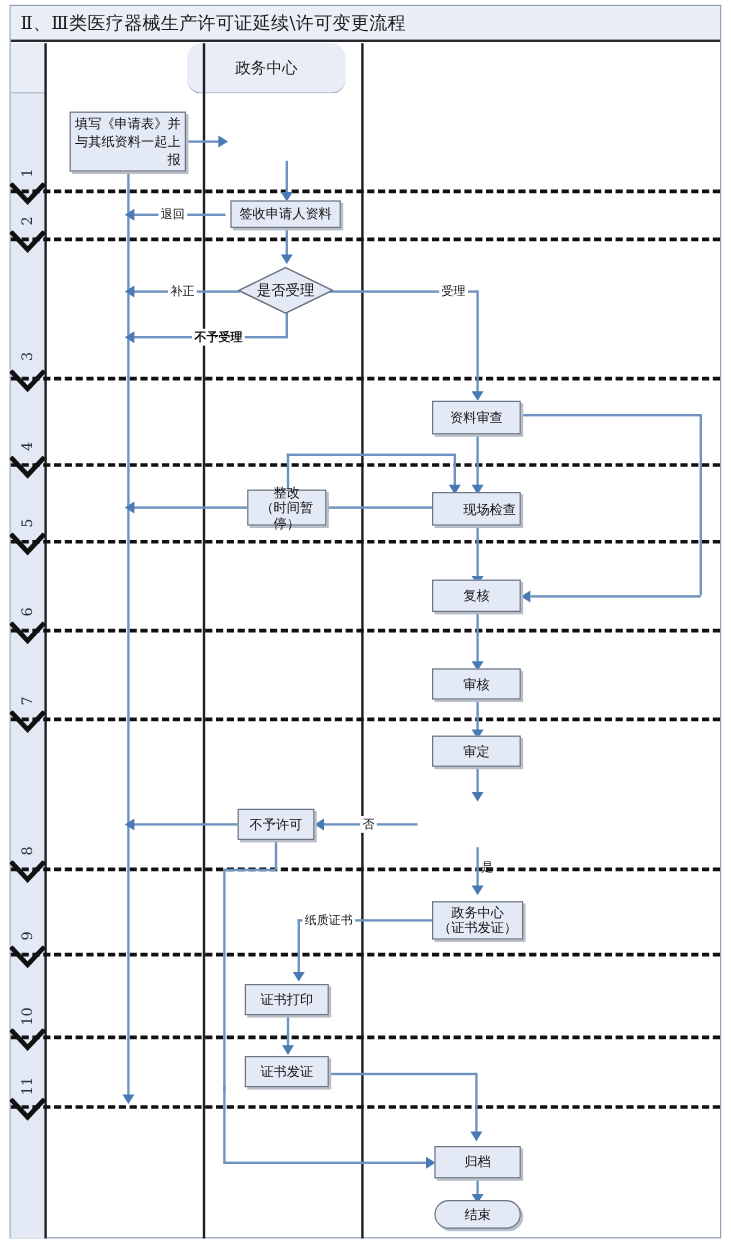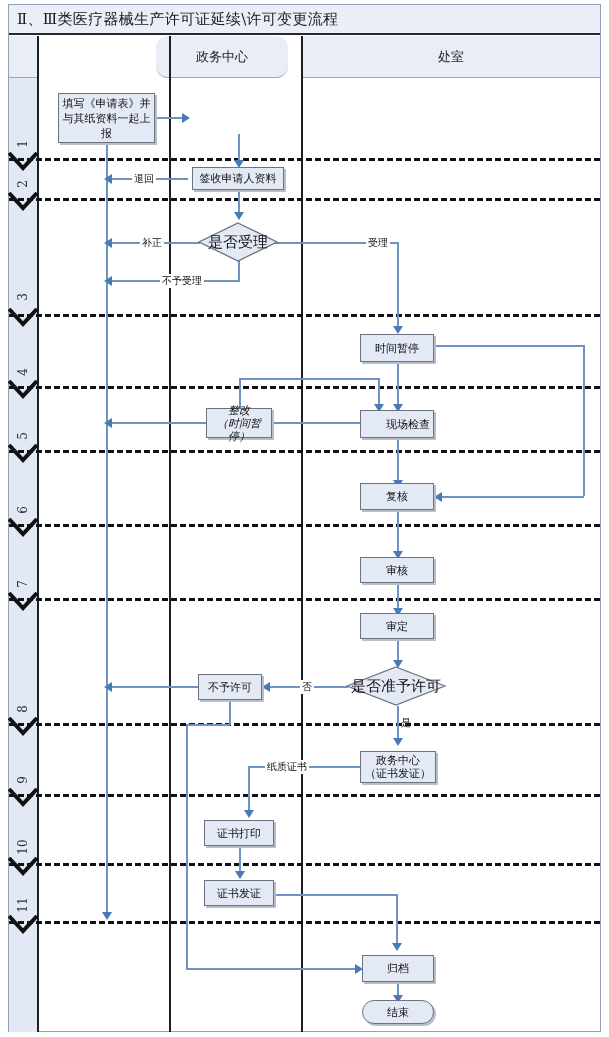--- a/index.html
+++ b/index.html
@@ -45,21 +45,21 @@
   .box{position:absolute;background:#e3e9f5;border:1px solid #6b7280;
        box-shadow:2px 2px 0 #b9bfc9;
        display:flex;align-items:center;justify-content:center;text-align:center;
        font-size:11px;line-height:13px;color:#101010;box-sizing:border-box;
        font-family:"DejaVu Serif","Liberation Serif",serif;padding:1px 2px;}
   .term{border-radius:13px;}
   .diamond{position:absolute;}
   .diamond .dshape{position:absolute;left:0;top:0;width:100%;height:100%;}
   .diamond .dlabel{position:absolute;left:0;top:0;width:100%;height:100%;
        display:flex;align-items:center;justify-content:center;
-       font-size:15px;color:#101010;font-family:"DejaVu Serif","Liberation Serif",serif;
+       font-size:12px;color:#101010;font-family:"DejaVu Serif","Liberation Serif",serif;
        white-space:nowrap;}
 
   
   .ln{position:absolute;background:#6f93c0;}
   .lnv{width:1.6px;}
   .lnh{height:1.6px;}
   .arw{position:absolute;width:0;height:0;}
   .arw.down{border-left:5px solid transparent;border-right:5px solid transparent;border-top:8px solid #4a7ab5;}
   .arw.left{border-top:5px solid transparent;border-bottom:5px solid transparent;border-right:8px solid #4a7ab5;}
   .arw.right{border-top:5px solid transparent;border-bottom:5px solid transparent;border-left:8px solid #4a7ab5;}
@@ -72,21 +72,20 @@
 <div id="page">
 
   <div class="frame"></div>
 
   <div class="title-bar">
     <div class="t">Ⅱ、Ⅲ类医疗器械生产许可证延续\许可变更流程</div>
   </div>
 
   <div class="hdr c0"></div>
   <div class="hdr c2">政务中心</div>
-  <div class="hdr c3">处室</div>
 
   <div class="stepband"></div>
 
   <div class="vsep v1"></div>
   <div class="vsep v2"></div>
   <div class="vsep v3"></div>
 
   <div class="dash" style="top:158px"></div>
   <div class="dash" style="top:198px"></div>
   <div class="dash" style="top:314px"></div>
@@ -205,21 +204,21 @@
   <div class="arw down" style="left:234px;top:212px;"></div>
   <div class="elabel" style="left:226px;top:192px;background:transparent;margin-top:36px;">签收</div>
 
   <div class="ln lnh" style="left:108px;top:242px;width:92px;"></div>
   <div class="arw left" style="left:104px;top:238px;"></div>
   <div class="elabel" style="left:140px;top:236px;">补正</div>
 
   <div class="ln lnv" style="left:238px;top:260px;height:21px;"></div>
   <div class="ln lnh" style="left:108px;top:280px;width:132px;"></div>
   <div class="arw left" style="left:104px;top:276px;"></div>
-  <div class="elabel" style="left:160px;top:274px;">不予受理</div>
+  <div class="elabel" style="left:160px;top:274px;font-weight:bold;">不予受理</div>
 
   <div class="ln lnh" style="left:270px;top:242px;width:128px;"></div>
   <div class="ln lnv" style="left:397px;top:242px;height:88px;"></div>
   <div class="arw down" style="left:393px;top:326px;"></div>
   <div class="elabel" style="left:366px;top:236px;">受理</div>
 
   <div class="ln lnv" style="left:397px;top:363px;height:48px;"></div>
   <div class="arw down" style="left:393px;top:404px;"></div>
 
   <div class="ln lnh" style="left:434px;top:345px;width:150px;"></div>
@@ -264,73 +263,67 @@
   <div class="ln lnv" style="left:186px;top:905px;height:64px;"></div>
   <div class="arw right" style="left:355px;top:964px;"></div>
 
   <div class="ln lnv" style="left:397px;top:706px;height:38px;"></div>
   <div class="arw down" style="left:393px;top:738px;"></div>
   <div class="elabel" style="left:399px;top:716px;background:transparent;">是</div>
 
   <div class="ln lnh" style="left:248px;top:766px;width:112px;"></div>
   <div class="ln lnv" style="left:248px;top:766px;height:50px;"></div>
   <div class="arw down" style="left:244px;top:810px;"></div>
-  <div class="elabel" style="left:265px;top:760px;">纸质证书</div>
+  <div class="elabel" style="left:252px;top:760px;">纸质证书</div>
 
   <div class="ln lnv" style="left:239px;top:846px;height:32px;"></div>
   <div class="arw down" style="left:235px;top:871px;"></div>
 
   <div class="ln lnh" style="left:272px;top:894px;width:125px;"></div>
   <div class="ln lnv" style="left:396px;top:894px;height:55px;"></div>
   <div class="arw down" style="left:392px;top:943px;"></div>
 
   <div class="ln lnv" style="left:397px;top:982px;height:18px;"></div>
   <div class="arw down" style="left:393px;top:995px;"></div>
 
   <div class="box" style="left:58px;top:93px;width:97px;height:50px;">
-    <div style="line-height:15px;">
+    <div style="line-height:15px;text-align:right;">
       <div>填写《申请表》并</div>
       <div>与其纸资料一起上</div>
       <div>报</div>
     </div>
   </div>
 
 
   <div class="box" style="left:192px;top:167px;width:92px;height:23px;">签收申请人资料</div>
 
   <div class="diamond" style="left:198px;top:222px;width:80px;height:40px;">
     <svg class="dshape" viewBox="0 0 80 40" preserveAspectRatio="none">
       <polygon points="40,1 79,20 40,39 1,20" fill="#e3e9f5" stroke="#6b7280" stroke-width="1.3"></polygon>
     </svg>
     <div class="dlabel">是否受理</div>
   </div>
 
-  <div class="box" style="left:360px;top:334px;width:74px;height:28px;">时间暂停</div>
+  <div class="box" style="left:360px;top:334px;width:74px;height:28px;">资料审查</div>
 
   <div class="box" style="left:360px;top:410px;width:74px;height:28px;padding-left:24px;">现场检查</div>
 
-  <div class="box" style="left:206px;top:408px;width:66px;height:30px;font-style:italic;">
+  <div class="box" style="left:206px;top:408px;width:66px;height:30px;">
     <div style="line-height:13px;">
       <div>整改</div>
       <div>（时间暂停）</div>
     </div>
   </div>
 
   <div class="box" style="left:360px;top:483px;width:74px;height:27px;">复核</div>
 
   <div class="box" style="left:360px;top:557px;width:74px;height:26px;">审核</div>
 
   <div class="box" style="left:360px;top:613px;width:74px;height:26px;">审定</div>
 
-  <div class="diamond" style="left:346px;top:666px;width:100px;height:40px;">
-    <svg class="dshape" viewBox="0 0 100 40" preserveAspectRatio="none">
-      <polygon points="50,1 99,20 50,39 1,20" fill="#e3e9f5" stroke="#6b7280" stroke-width="1.3"></polygon>
-    </svg>
-    <div class="dlabel">是否准予许可</div>
-  </div>
 
   <div class="box" style="left:198px;top:674px;width:64px;height:26px;">不予许可</div>
 
   <div class="box" style="left:360px;top:751px;width:76px;height:32px;">
     <div style="line-height:13px;">
       <div>政务中心</div>
       <div>（证书发证）</div>
     </div>
   </div>
 

